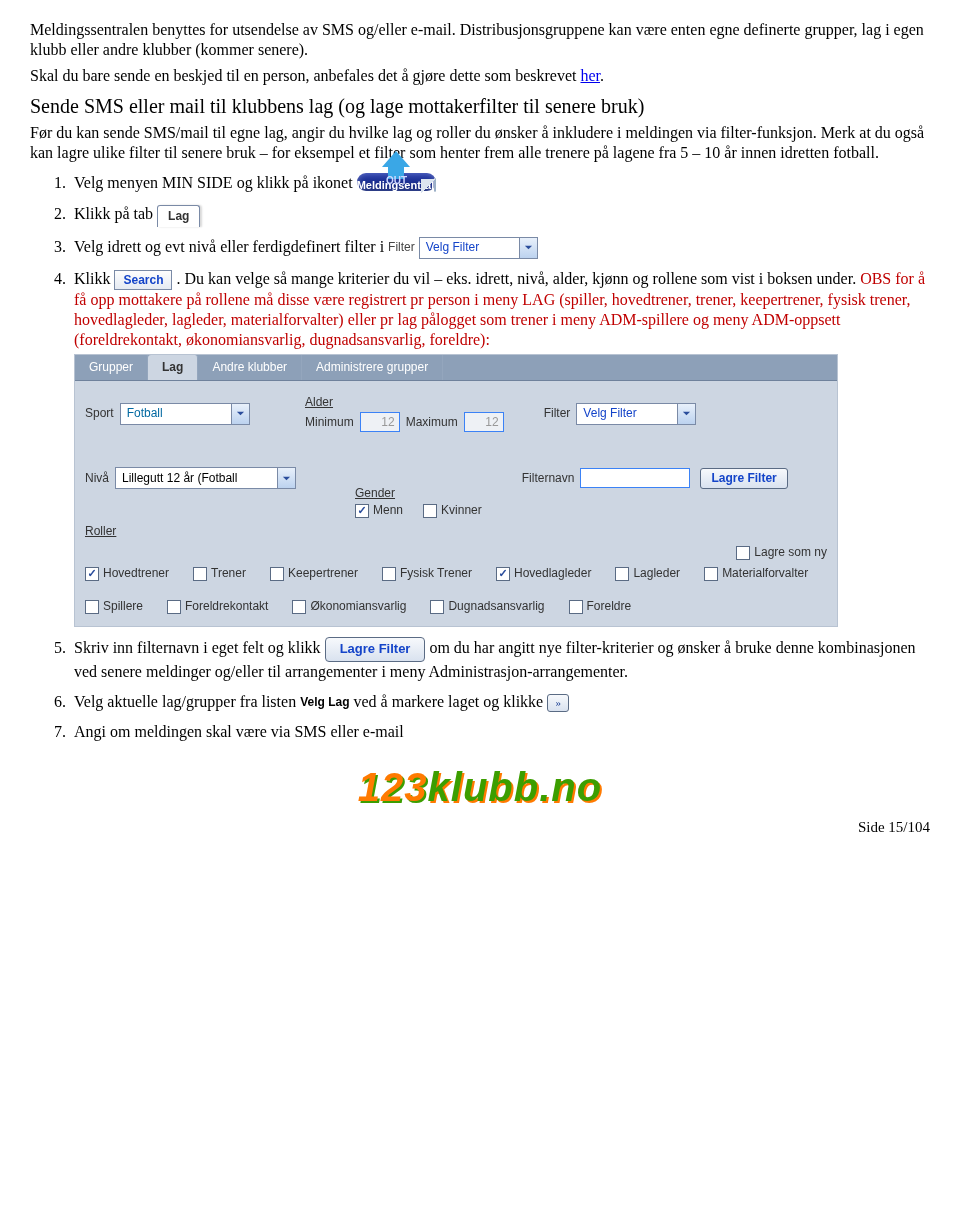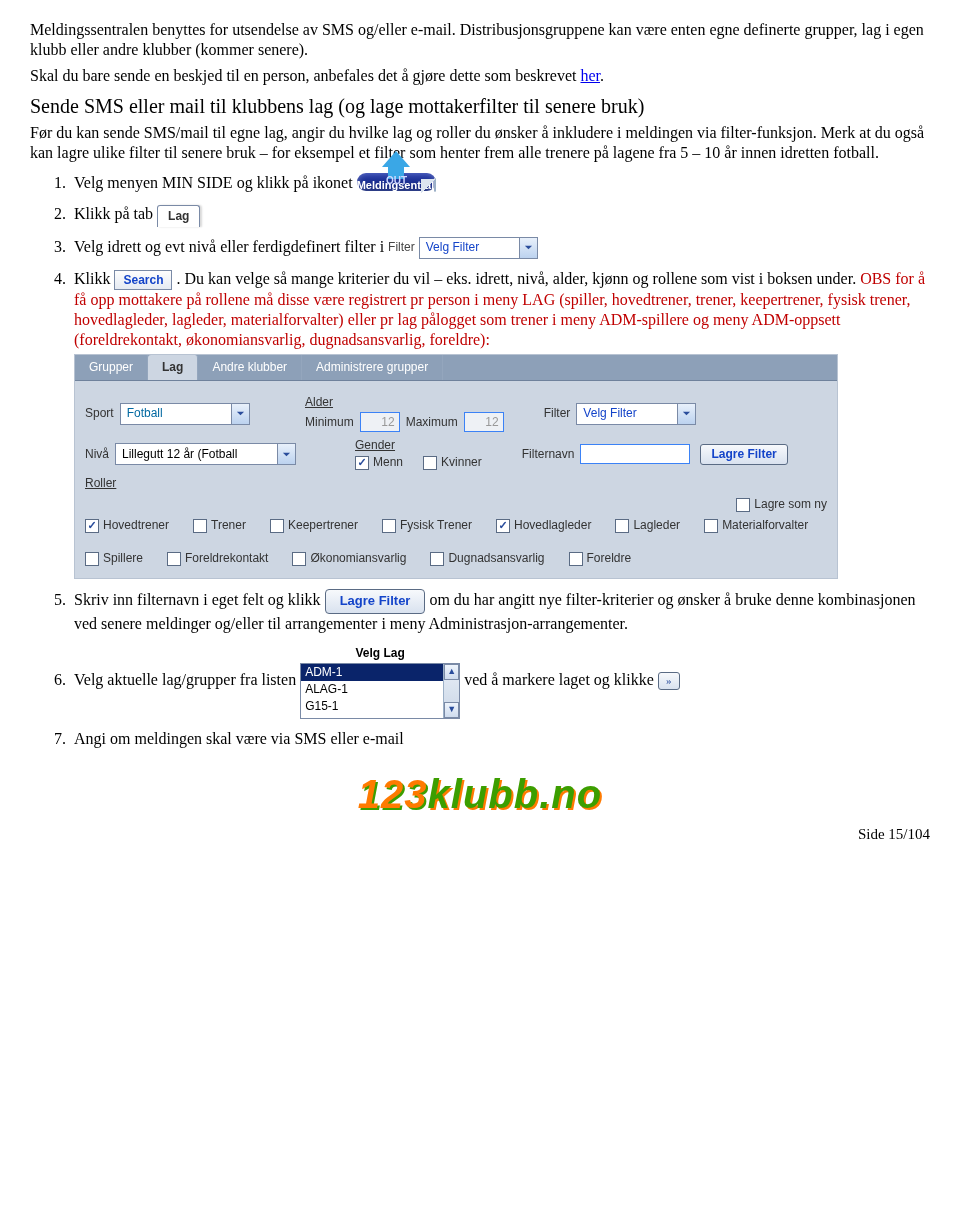--- a/index.html
+++ b/index.html
@@ -376,21 +376,21 @@
             <label class="lbl">Nivå</label>
             <span class="ui-select">
               <span class="val" style="min-width:150px;color:#000;">Lillegutt 12 år (Fotball </span>
               <span class="caret">
                   <svg viewBox="0 0 10 10">
                     <path d="M1 3 L5 7 L9 3 Z" fill="currentColor"></path>
                   </svg>
                 </span>
             </span>
           </div>
-          <div class="grp" style="flex-direction:column; align-items:flex-start; gap:2px;">
+          <div class="grp" style="flex-direction:column; align-items:flex-start; gap:2px;margin-top:48px;">
             <span class="section-label">Gender</span>
             <div class="grp">
               <span class="checkbox">
                 <span class="chk checked"></span>
                 <span>Menn</span>
               </span>
               <span class="checkbox" style="margin-left:14px;">
                 <span class="chk"></span>
                 <span>Kvinner</span>
               </span>
@@ -470,31 +470,20 @@
   <li>
     <span>Skriv inn filternavn i eget felt og klikk </span>
     <span class="btn-lagre inline-img">Lagre Filter</span>
     <span> om du har angitt nye filter-kriterier og ønsker å bruke denne kombinasjonen ved senere meldinger og/eller til arrangementer i meny Administrasjon-arrangementer.</span>
   </li>
 
   <li>
     <span>Velg aktuelle lag/grupper fra listen </span>
     <span class="velg-lag inline-img">
       <div class="title">Velg Lag</div>
-      <div class="box">
-        <div id="velg-lag-items">
-            <div class="item sel">ADM-1</div>
-            <div class="item">ALAG-1</div>
-            <div class="item">G15-1</div>
-          </div>
-        <div class="scroll">
-          <div class="sbtn">▲</div>
-          <div class="sbtn">▼</div>
-        </div>
-      </div>
     </span>
     <span> ved å markere laget og klikke </span>
     <span class="move-btn inline-img">
       <span>»</span>
     </span>
   </li>
 
   <li>
     <span>Angi om meldingen skal være via SMS eller e-mail</span>
   </li>

